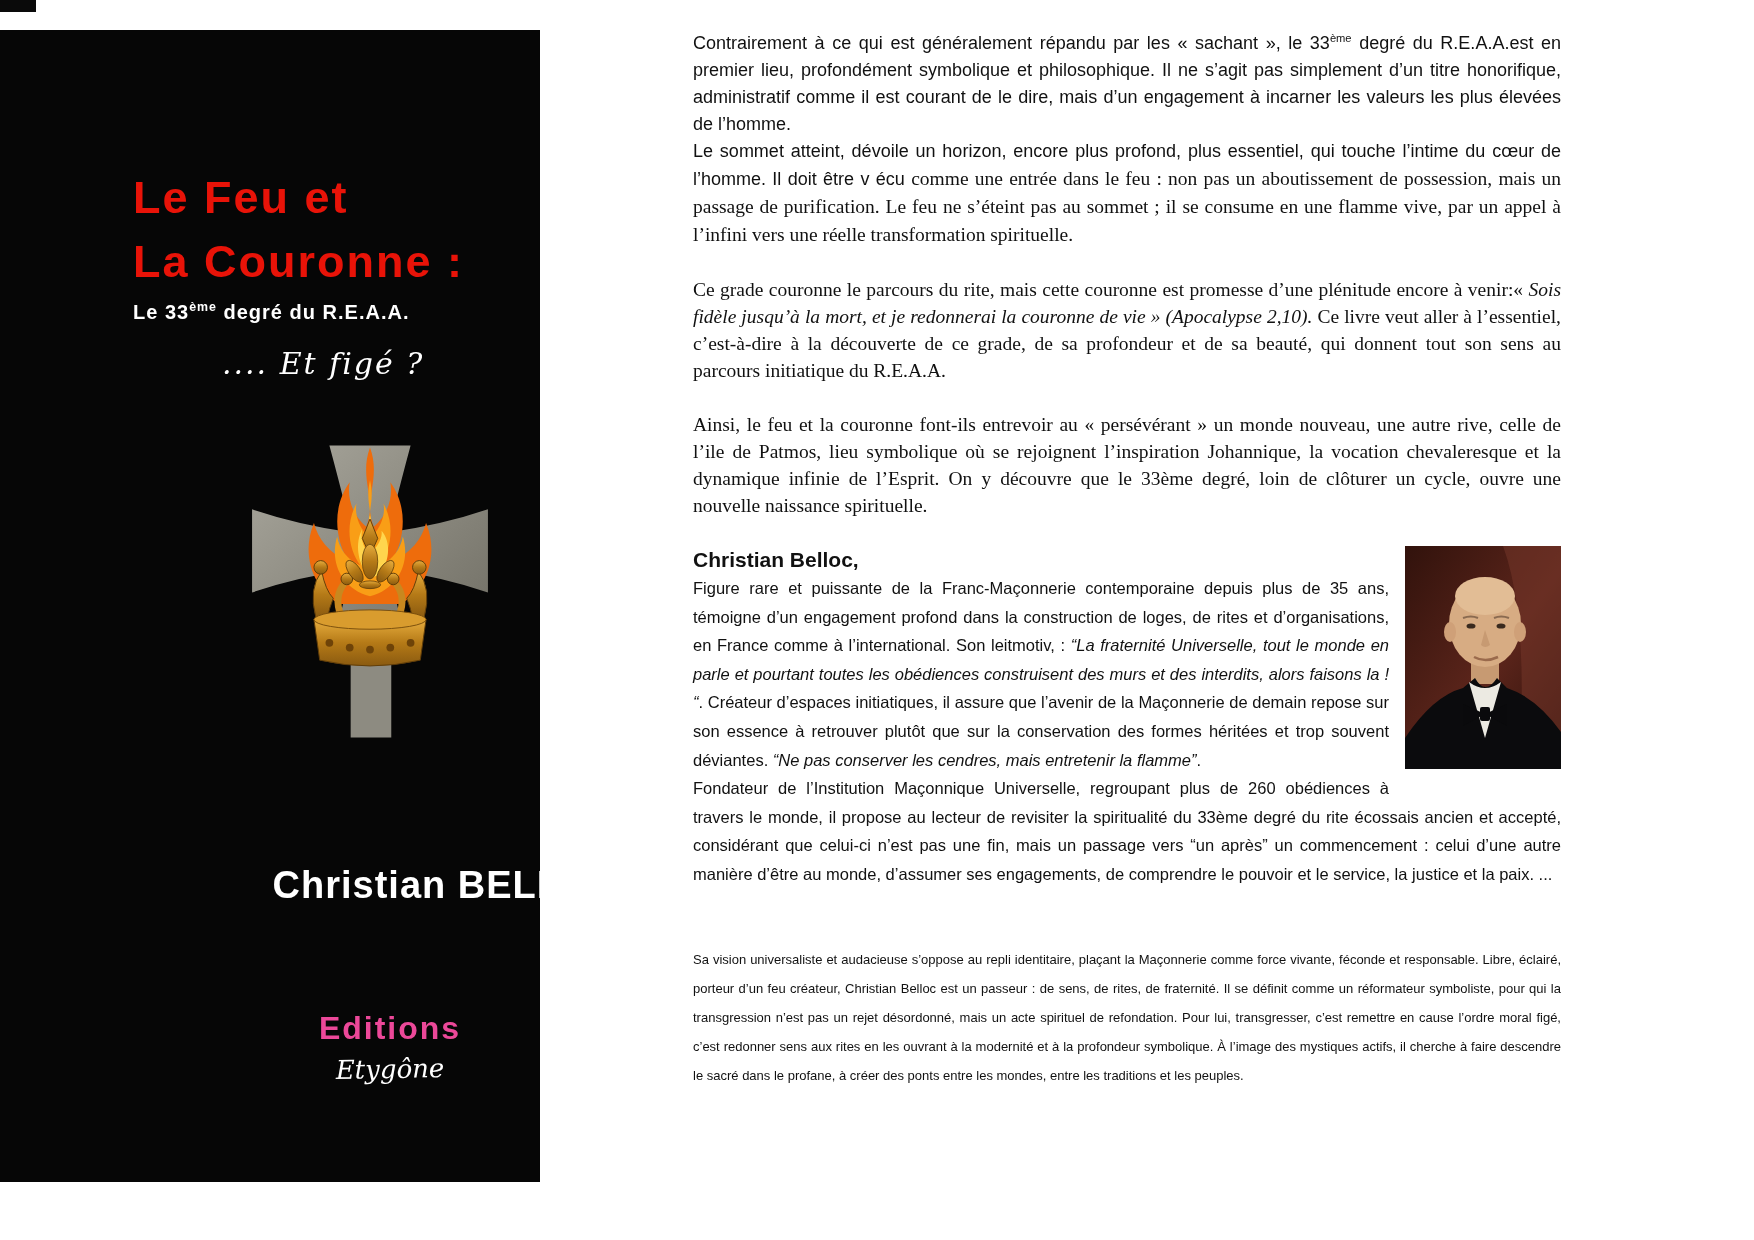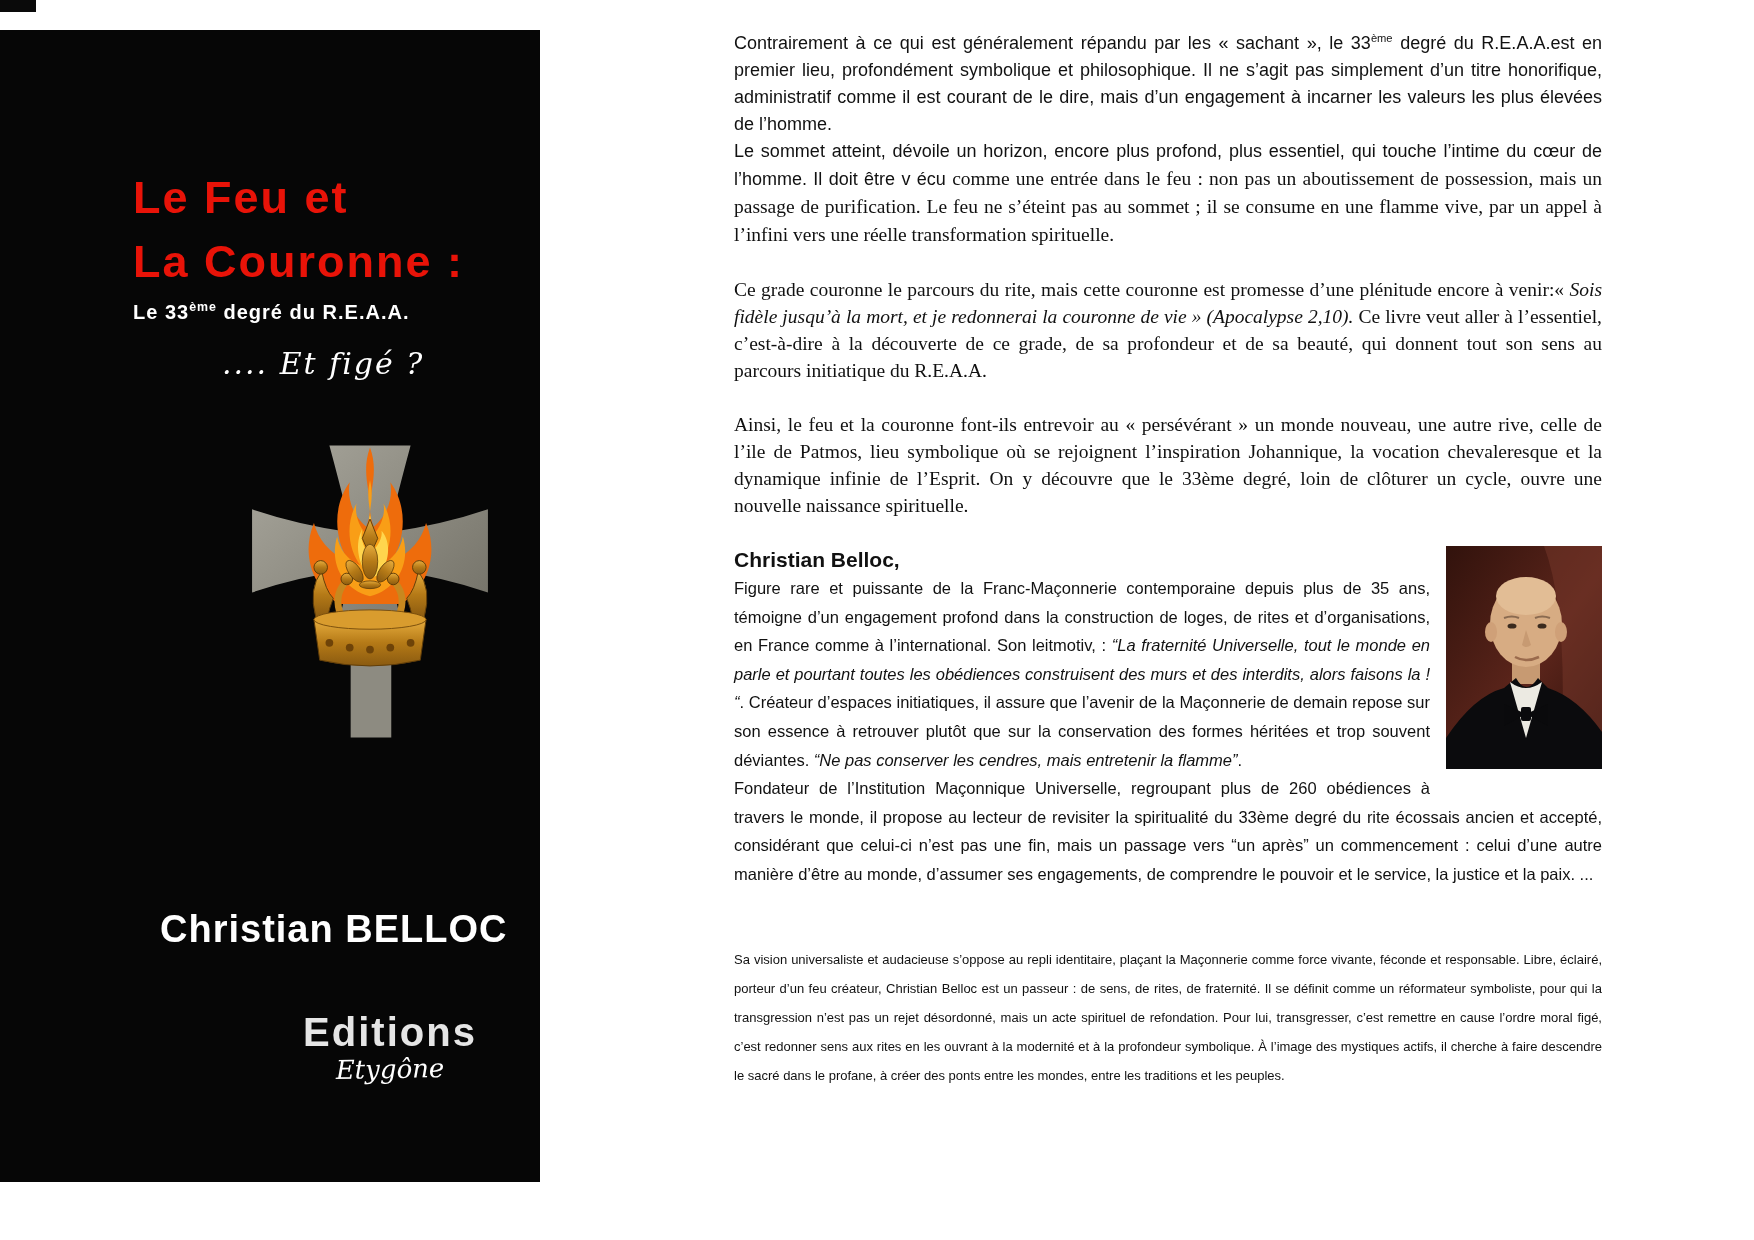--- a/index.html
+++ b/index.html
@@ -9,30 +9,30 @@
   
   .corner-mark { position:absolute; left:0; top:0; width:36px; height:12px; background:#0a0a0a; }
   .cover { position:absolute; left:0; top:30px; width:540px; height:1152px; background:#060606; }
   .cover-title { position:absolute; left:133px; top:136px; font-weight:bold;
                  font-size:45px; line-height:64px; letter-spacing:2px; }
   .cover-subtitle { position:absolute; left:133px; top:271px; color:#fff; font-weight:bold;
                     font-size:20px; letter-spacing:1px; }
   .cover-tagline { position:absolute; left:222px; top:316px; color:#fff; font-style:italic;
                    font-size:30px; letter-spacing:2px; font-family:"DejaVu Serif", serif; }
   .cover-art { position:absolute; left:225px; top:383px; width:290px; height:330px; }
-  .cover-author { position:absolute; left:160px; top:834px; width:460px; text-align:left;
-                  color:#fff; font-weight:bold; font-size:38px; letter-spacing:1px;margin-top:44px; }
+  .cover-author { position:absolute; left:160px; top:834px; width:460px; text-align:right;
+                  color:#fff; font-weight:bold; font-size:38px; letter-spacing:1px; }
   .cover-publisher { position:absolute; left:160px; top:980px; width:460px; text-align:center;
-                     color:#e5e5e5; font-weight:bold; font-size:40px; letter-spacing:2px; }
+                     color:#ec4899; font-weight:bold; font-size:32px; letter-spacing:2px; }
   .cover-imprint { position:absolute; left:160px; top:1024px; width:460px; text-align:center;
                    color:#fff; font-style:italic; font-size:26px;
                    font-family:"DejaVu Serif", serif; transform:rotate(-1deg); }
 
   
-  .col { position:absolute; left:734px; top:30px; width:868px; }
+  .col { position:absolute; left:693px; top:30px; width:868px; }
   .col p { margin:0; text-align:justify; }
   .sans-para  { font-size:18px;  line-height:27px; }
   .serif-para { font-family:"Liberation Serif", serif; font-size:19.5px; line-height:27px; margin-top:27px !important; }
   span.serif  { font-family:"Liberation Serif", serif; font-size:19.5px; }
   span.it     { font-style:italic; }
   sup { font-size:62%; line-height:0; vertical-align:super; }
 
   .bio { margin-top:27px; }
   .bio-heading { font-size:21px; font-weight:bold; line-height:28px; }
   .bio-text { font-size:16.5px; line-height:28.6px; text-align:justify; }

